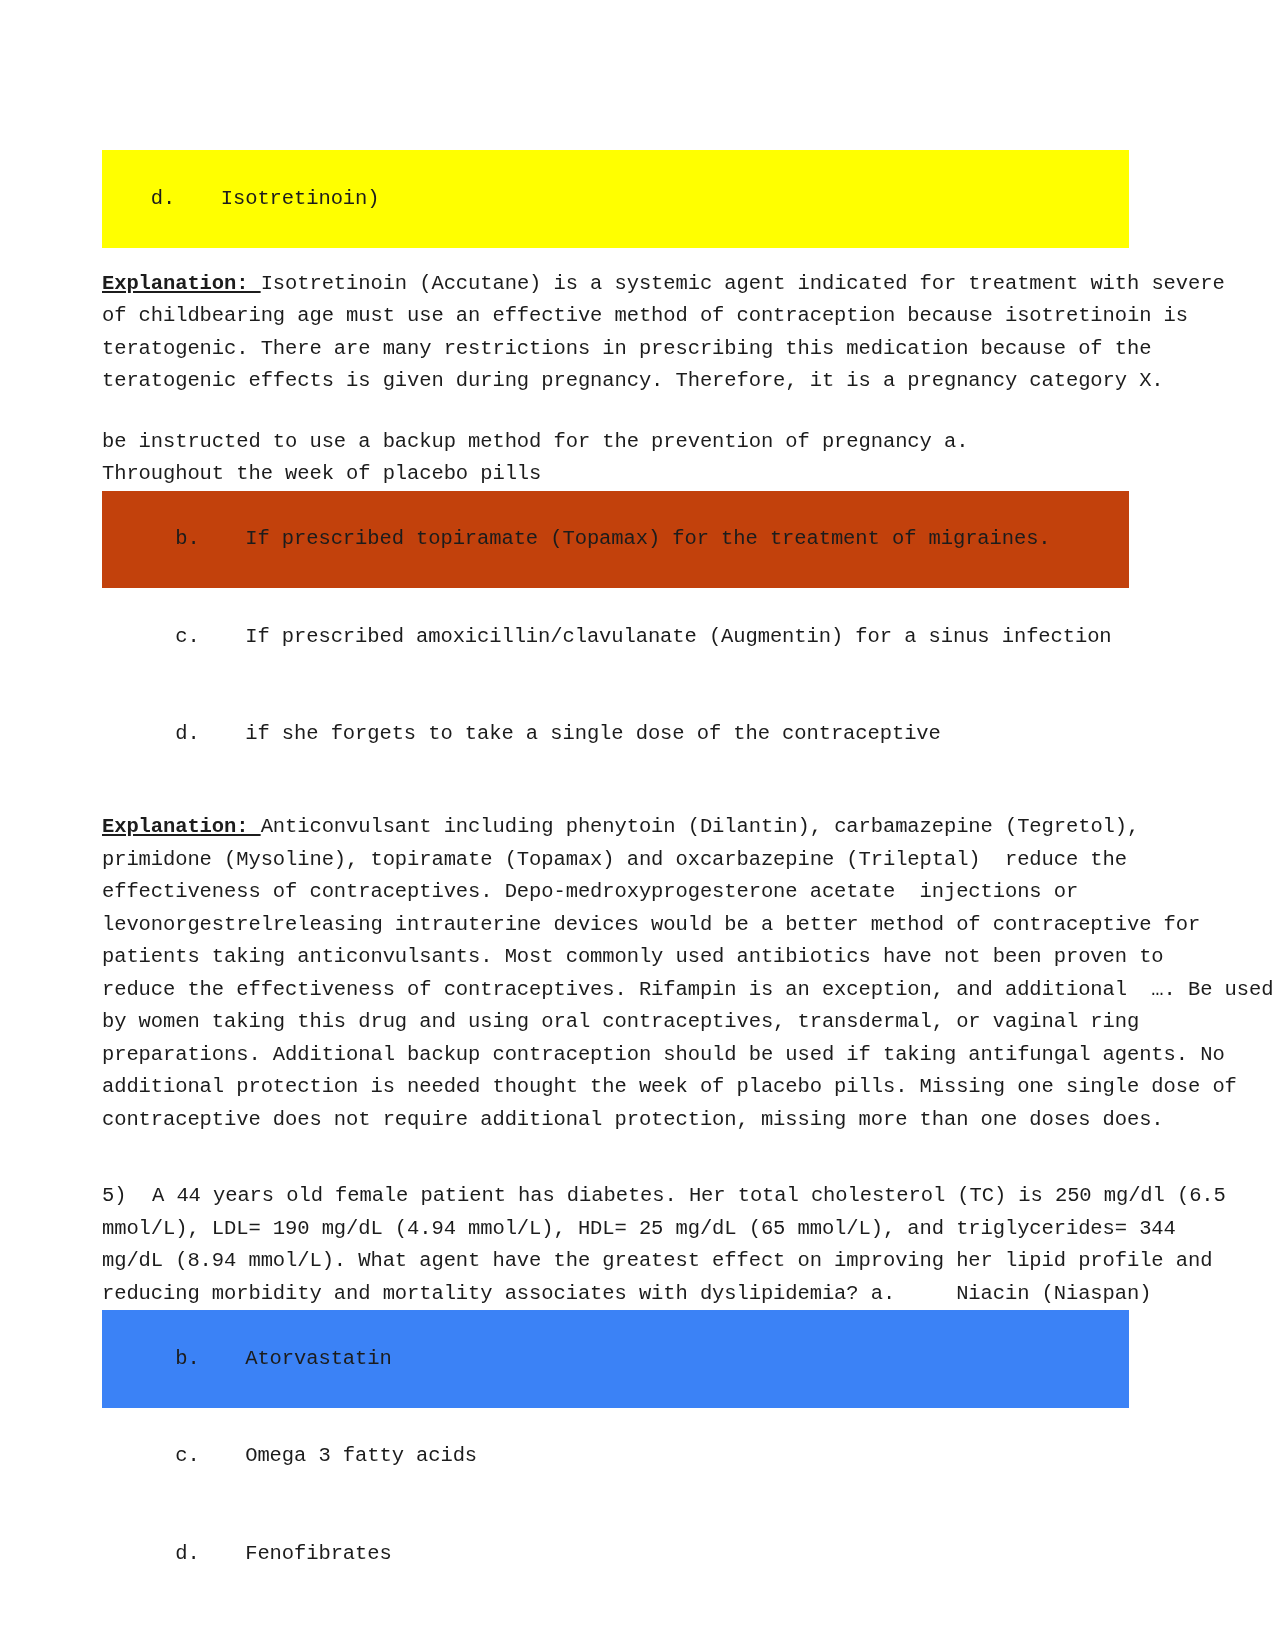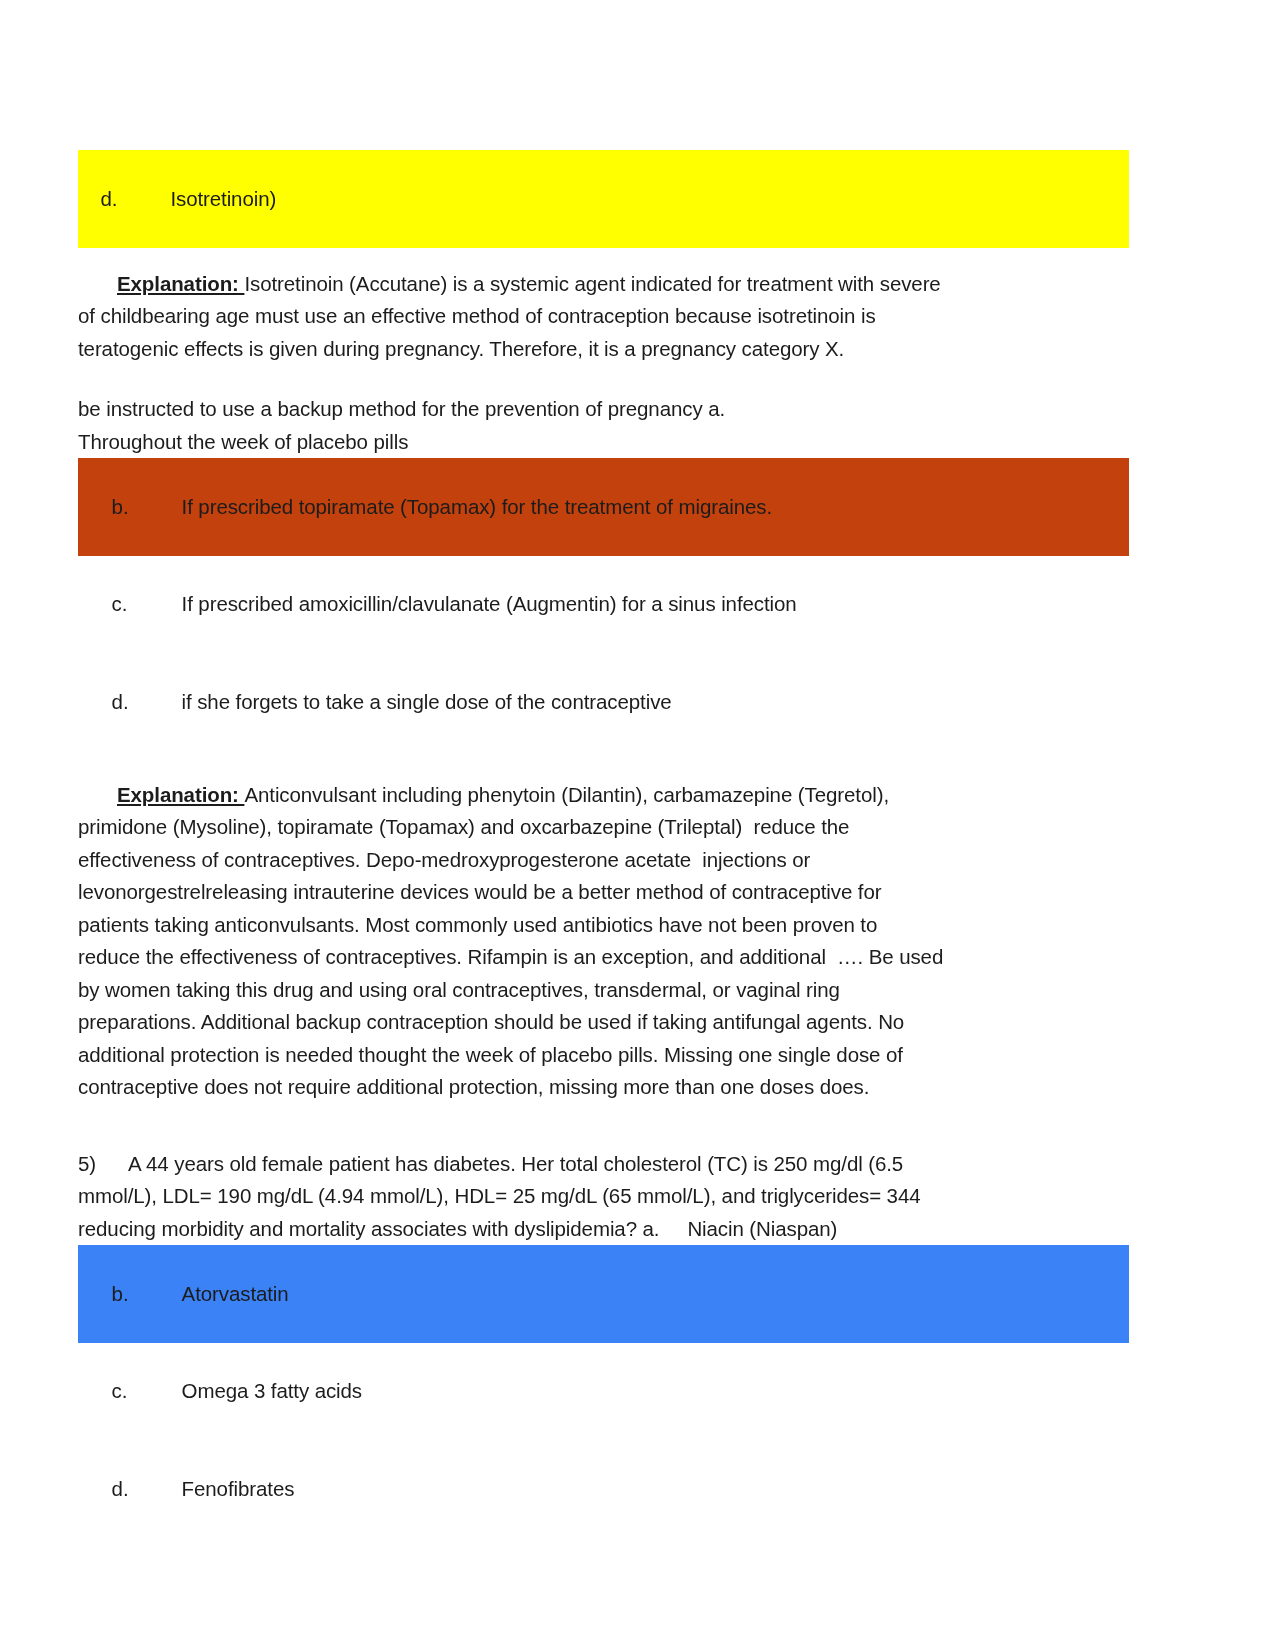--- a/index.html
+++ b/index.html
@@ -9,48 +9,49 @@
   }
   body {
     width: 1275px;
     height: 1650px;
     overflow: hidden;
   }
   .page {
     box-sizing: border-box;
     width: 1275px;
     height: 1216px;
-    padding: 150px 146px 0 78px;
+    padding: 150px 146px 0 102px;
     color: #1c1c1c;
-    font-family: Liberation Sans, sans-serif;
+    font-family: Liberation Mono, monospace;
     font-size: 20.5px;
     line-height: 32.5px;
     letter-spacing: -0.1px;
   }
   .line { white-space: pre; }
   .hl { background: #ffff00; }
   .lab { display: inline-block; width: 70px; }
   .lab.num { width: 50px; }
-  .eh { font-weight: bold; text-decoration: underline; margin-left: 39px; }
+  .eh { font-weight: bold; text-decoration: underline; }
   .mt-s { margin-top: 20px; }
   .mt-m { margin-top: 28px; }
   .mt-l { margin-top: 44px; }
 </style>
 </head>
 <body style="background: rgb(255, 255, 255);">
 
 <div class="page" style="color: rgb(28, 28, 28);">
 
   <div class="line hl" style="background: rgb(255, 255, 0);">
     <span class="lab">d.</span><span>Isotretinoin)</span>
   </div>
 
   <div class="block mt-s">
     <div class="line"><span class="eh">Explanation: </span><span>Isotretinoin (Accutane) is a systemic agent indicated for treatment with severe</span></div>
     <div class="line">of childbearing age must use an effective method of contraception because isotretinoin is</div>
+    <div class="line">teratogenic. There are many restrictions in prescribing this medication because of the</div>
     <div class="line">teratogenic effects is given during pregnancy. Therefore, it is a pregnancy category X.</div>
   </div>
 
   <div class="block mt-m">
     <div class="line">be instructed to use a backup method for the prevention of pregnancy a.</div>
     <div class="line">Throughout the week of placebo pills</div>
     <div class="line hl" style="background: #c2410c;">
       <span class="lab">b.</span><span>If prescribed topiramate (Topamax) for the treatment of migraines.</span>
     </div>
     <div class="line">
@@ -70,20 +71,21 @@
     <div class="line">reduce the effectiveness of contraceptives. Rifampin is an exception, and additional  …. Be used</div>
     <div class="line">by women taking this drug and using oral contraceptives, transdermal, or vaginal ring</div>
     <div class="line">preparations. Additional backup contraception should be used if taking antifungal agents. No</div>
     <div class="line">additional protection is needed thought the week of placebo pills. Missing one single dose of</div>
     <div class="line">contraceptive does not require additional protection, missing more than one doses does.</div>
   </div>
 
   <div class="block mt-l">
     <div class="line"><span class="lab num">5)</span><span>A 44 years old female patient has diabetes. Her total cholesterol (TC) is 250 mg/dl (6.5</span></div>
     <div class="line">mmol/L), LDL= 190 mg/dL (4.94 mmol/L), HDL= 25 mg/dL (65 mmol/L), and triglycerides= 344</div>
+    <div class="line">mg/dL (8.94 mmol/L). What agent have the greatest effect on improving her lipid profile and</div>
     <div class="line">reducing morbidity and mortality associates with dyslipidemia? a.     Niacin (Niaspan)</div>
     <div class="line hl" style="background: #3b82f6;">
       <span class="lab">b.</span><span>Atorvastatin</span>
     </div>
     <div class="line">
       <span class="lab">c.</span><span>Omega 3 fatty acids</span>
     </div>
     <div class="line">
       <span class="lab">d.</span><span>Fenofibrates</span>
     </div>

